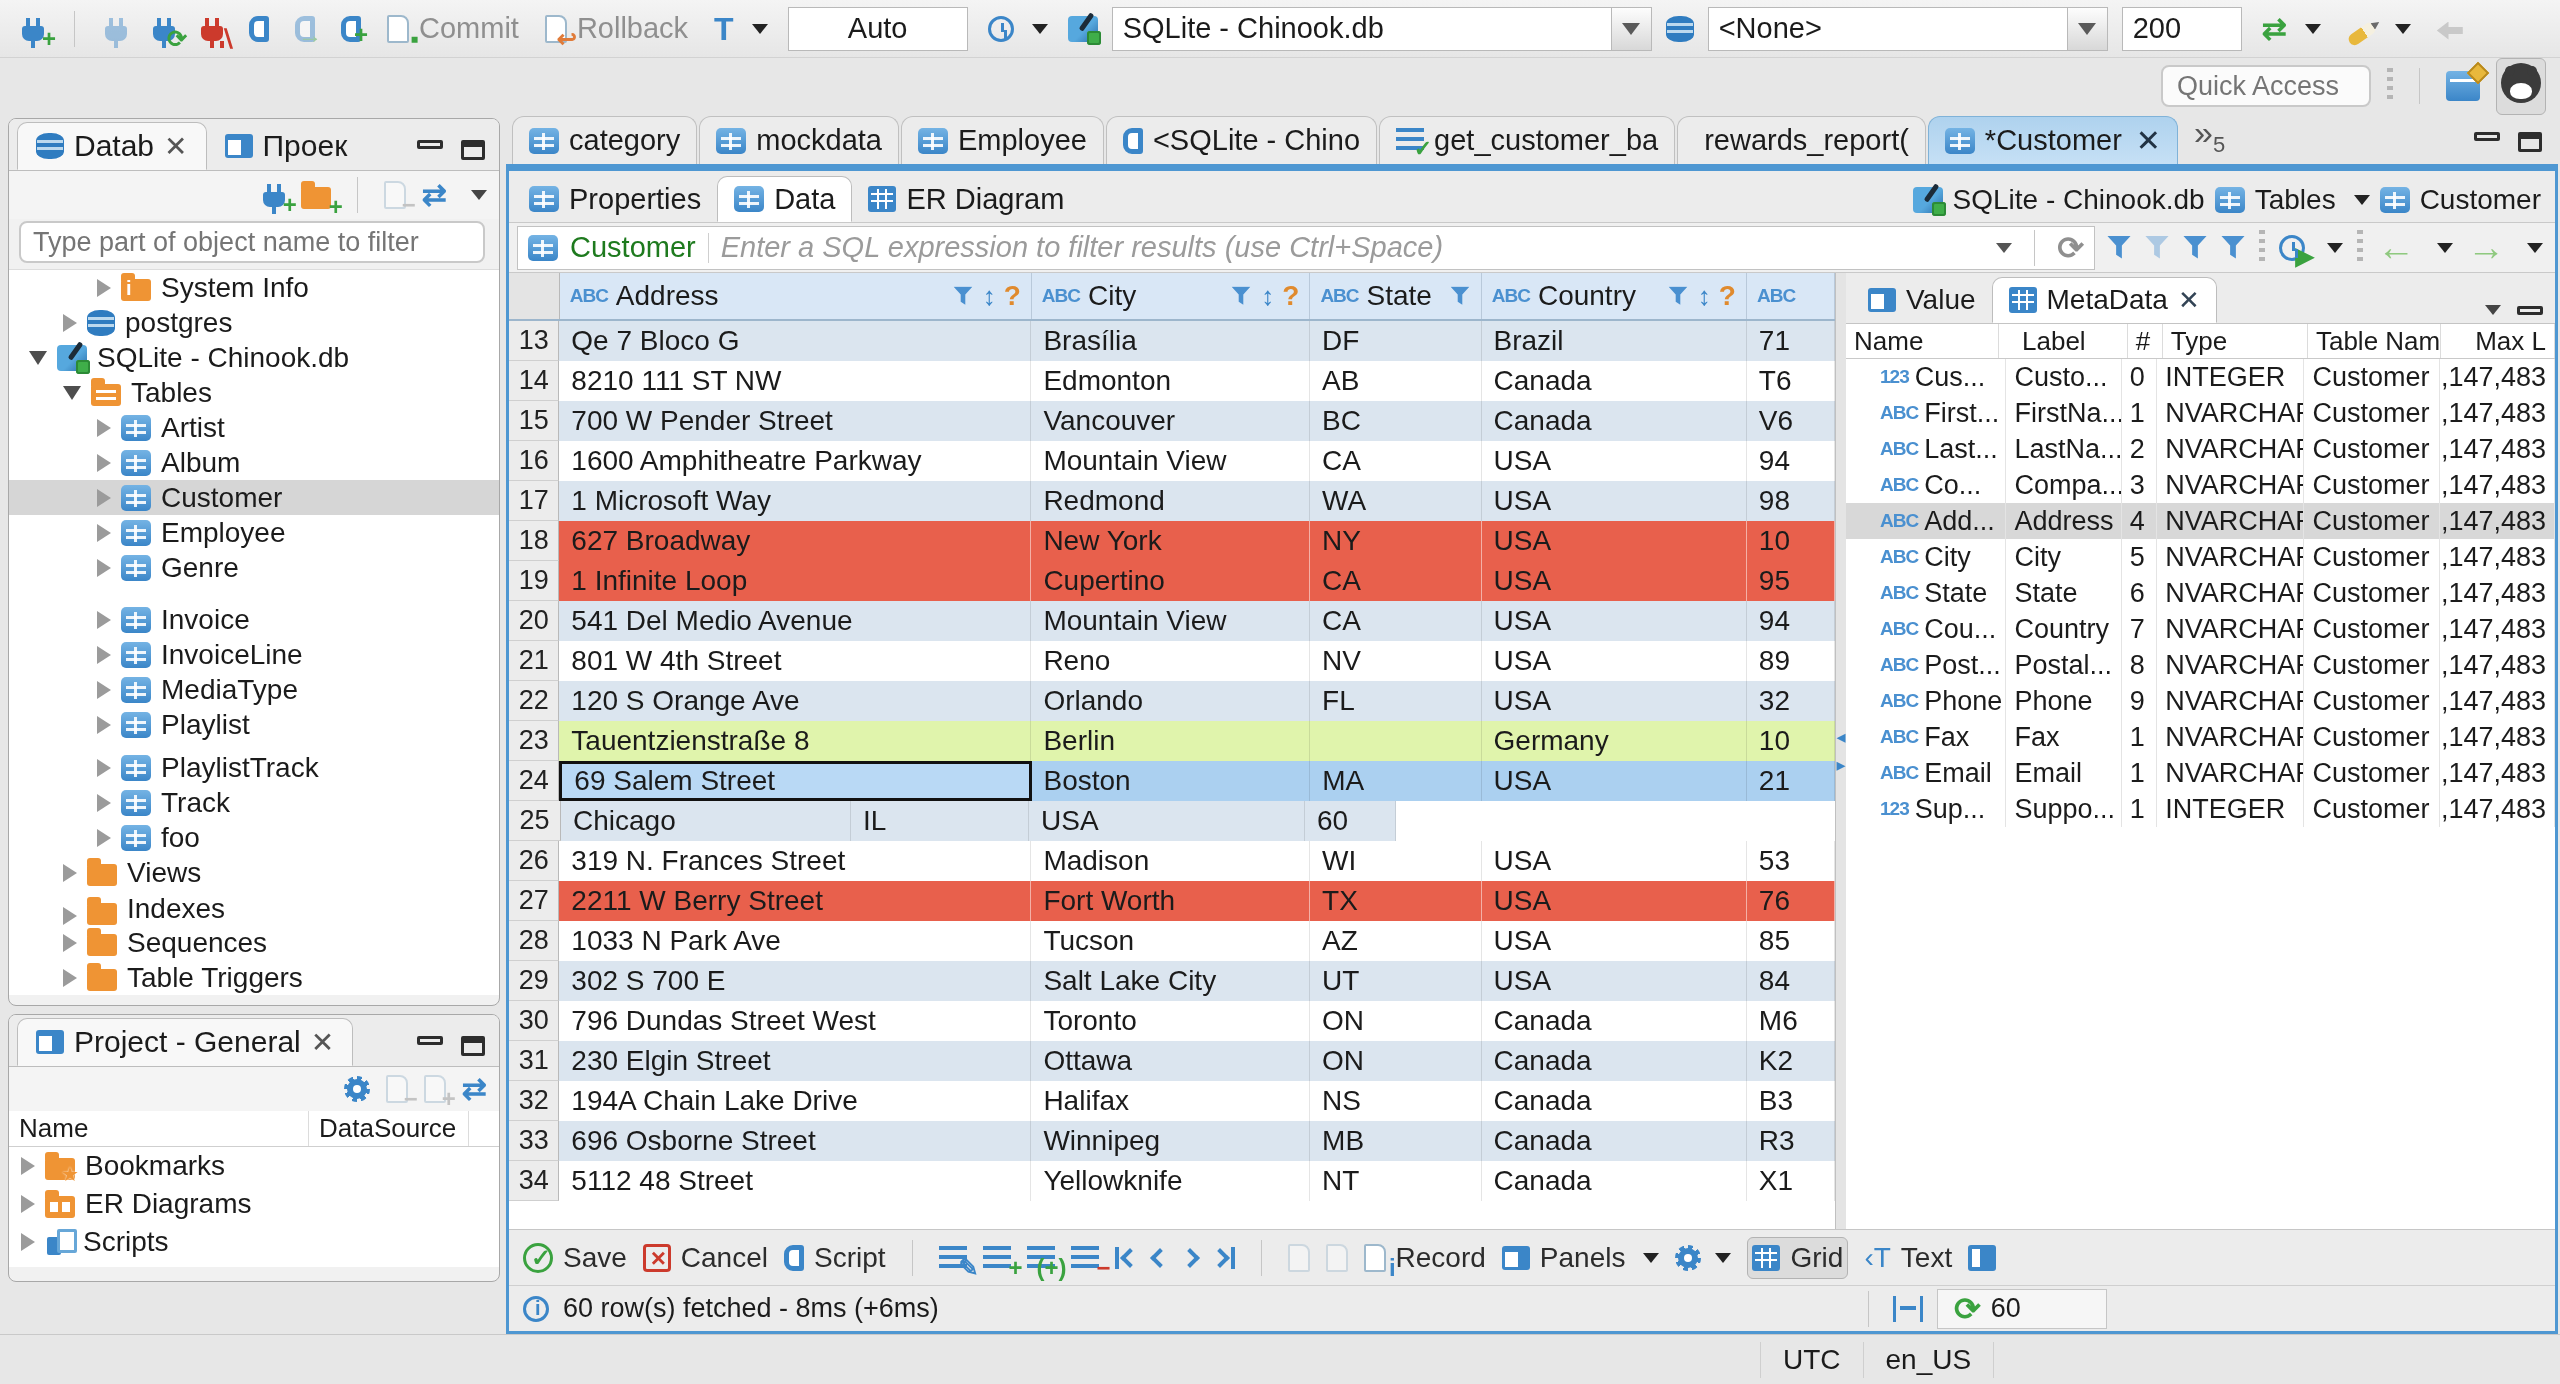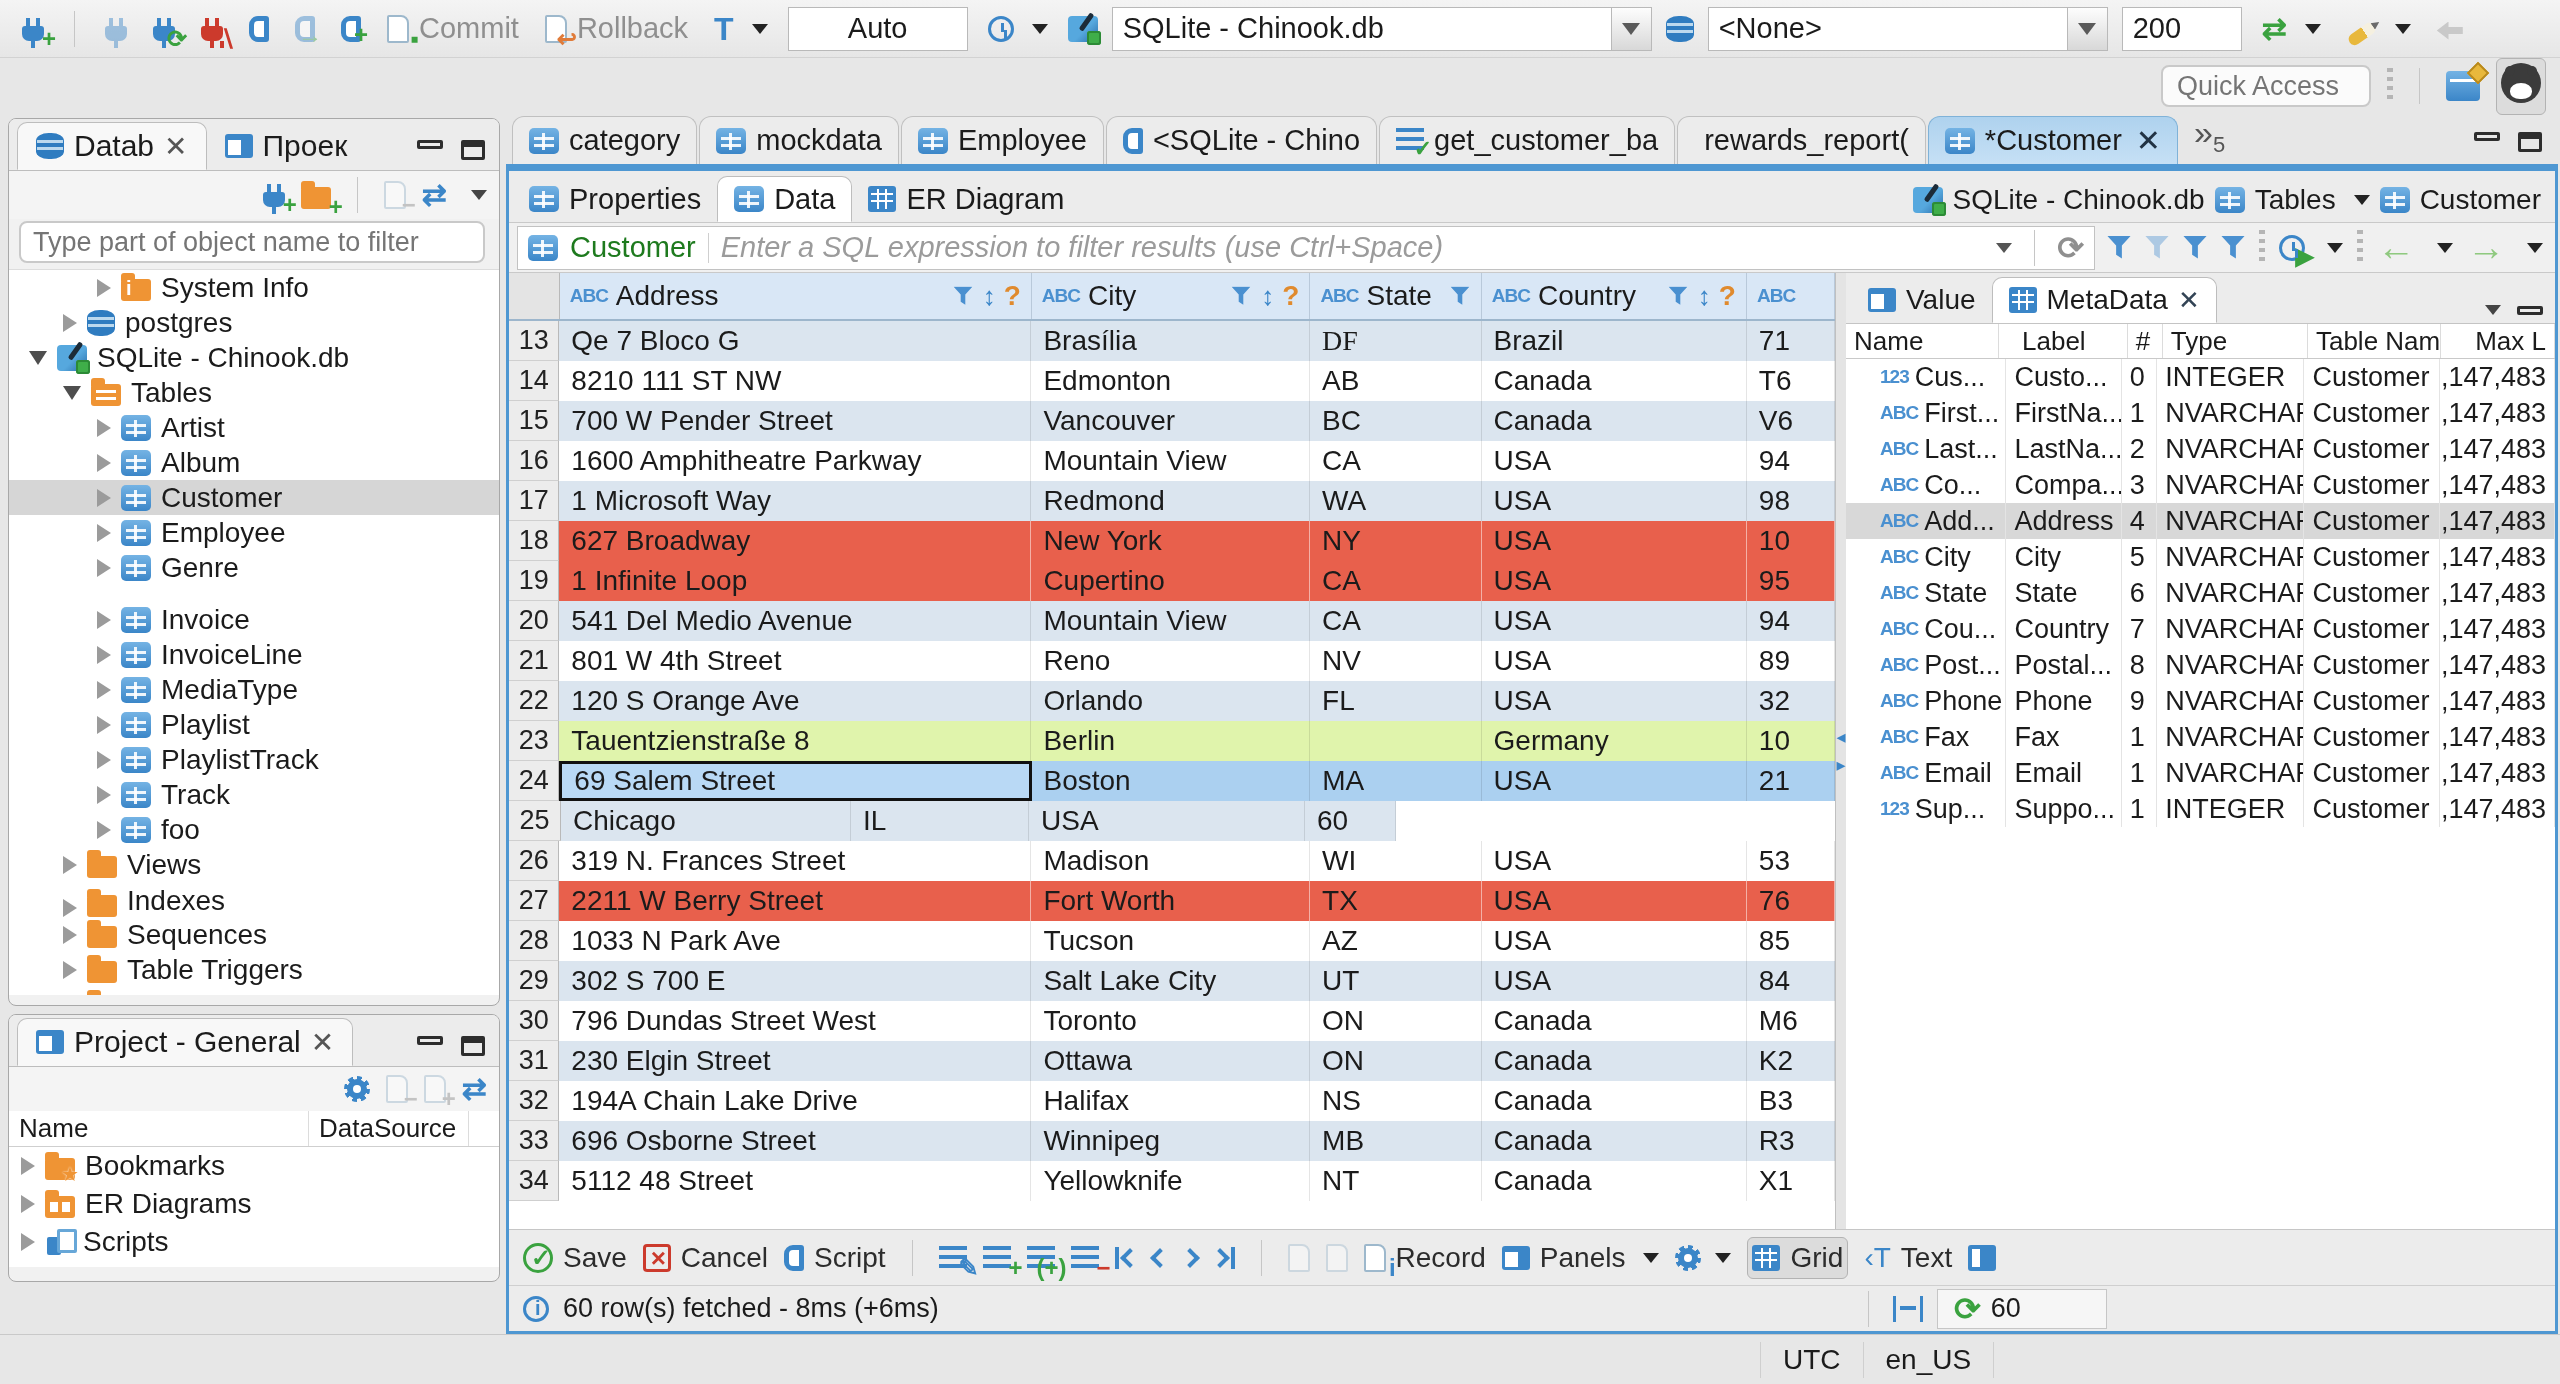--- a/index.html
+++ b/index.html
@@ -408,21 +408,21 @@
       <div class="trow" style="padding-left: 88px;">
         <span class="tri-r"></span>
         <span class="ic ic-table"></span>
         <span class="tlabel">MediaType</span>
       </div>
       <div class="trow" style="padding-left: 88px;">
         <span class="tri-r"></span>
         <span class="ic ic-table"></span>
         <span class="tlabel">Playlist</span>
       </div>
-      <div class="trow" style="padding-left: 88px;">
+      <div class="trow" style="padding-left: 88px; margin-top: 8px;">
         <span class="tri-r"></span>
         <span class="ic ic-table"></span>
         <span class="tlabel">PlaylistTrack</span>
       </div>
       <div class="trow" style="padding-left: 88px;">
         <span class="tri-r"></span>
         <span class="ic ic-table"></span>
         <span class="tlabel">Track</span>
       </div>
       <div class="trow" style="padding-left: 88px;">
@@ -638,21 +638,21 @@
             </div>
             <div class="gh" style="width: 91px;">
               <span class="tag">ABC</span>
             </div>
           </div>
         <div id="grid-rows">
             <div class="grow alt">
               <div class="gcell rn">13</div>
               <div class="gcell" style="width: 492px;">Qe 7 Bloco G</div>
               <div class="gcell" style="width: 290px;">Brasília</div>
-              <div class="gcell" style="width: 178px; font-family: Liberation Serif, serif;">DF</div>
+              <div class="gcell" style="width: 178px;">DF</div>
               <div class="gcell" style="width: 276px;">Brazil</div>
               <div class="gcell" style="width: 91px;">71</div>
             </div>
             <div class="grow plain">
               <div class="gcell rn">14</div>
               <div class="gcell" style="width: 492px;">8210 111 ST NW</div>
               <div class="gcell" style="width: 290px;">Edmonton</div>
               <div class="gcell" style="width: 178px;">AB</div>
               <div class="gcell" style="width: 276px;">Canada</div>
               <div class="gcell" style="width: 91px;">T6</div>

